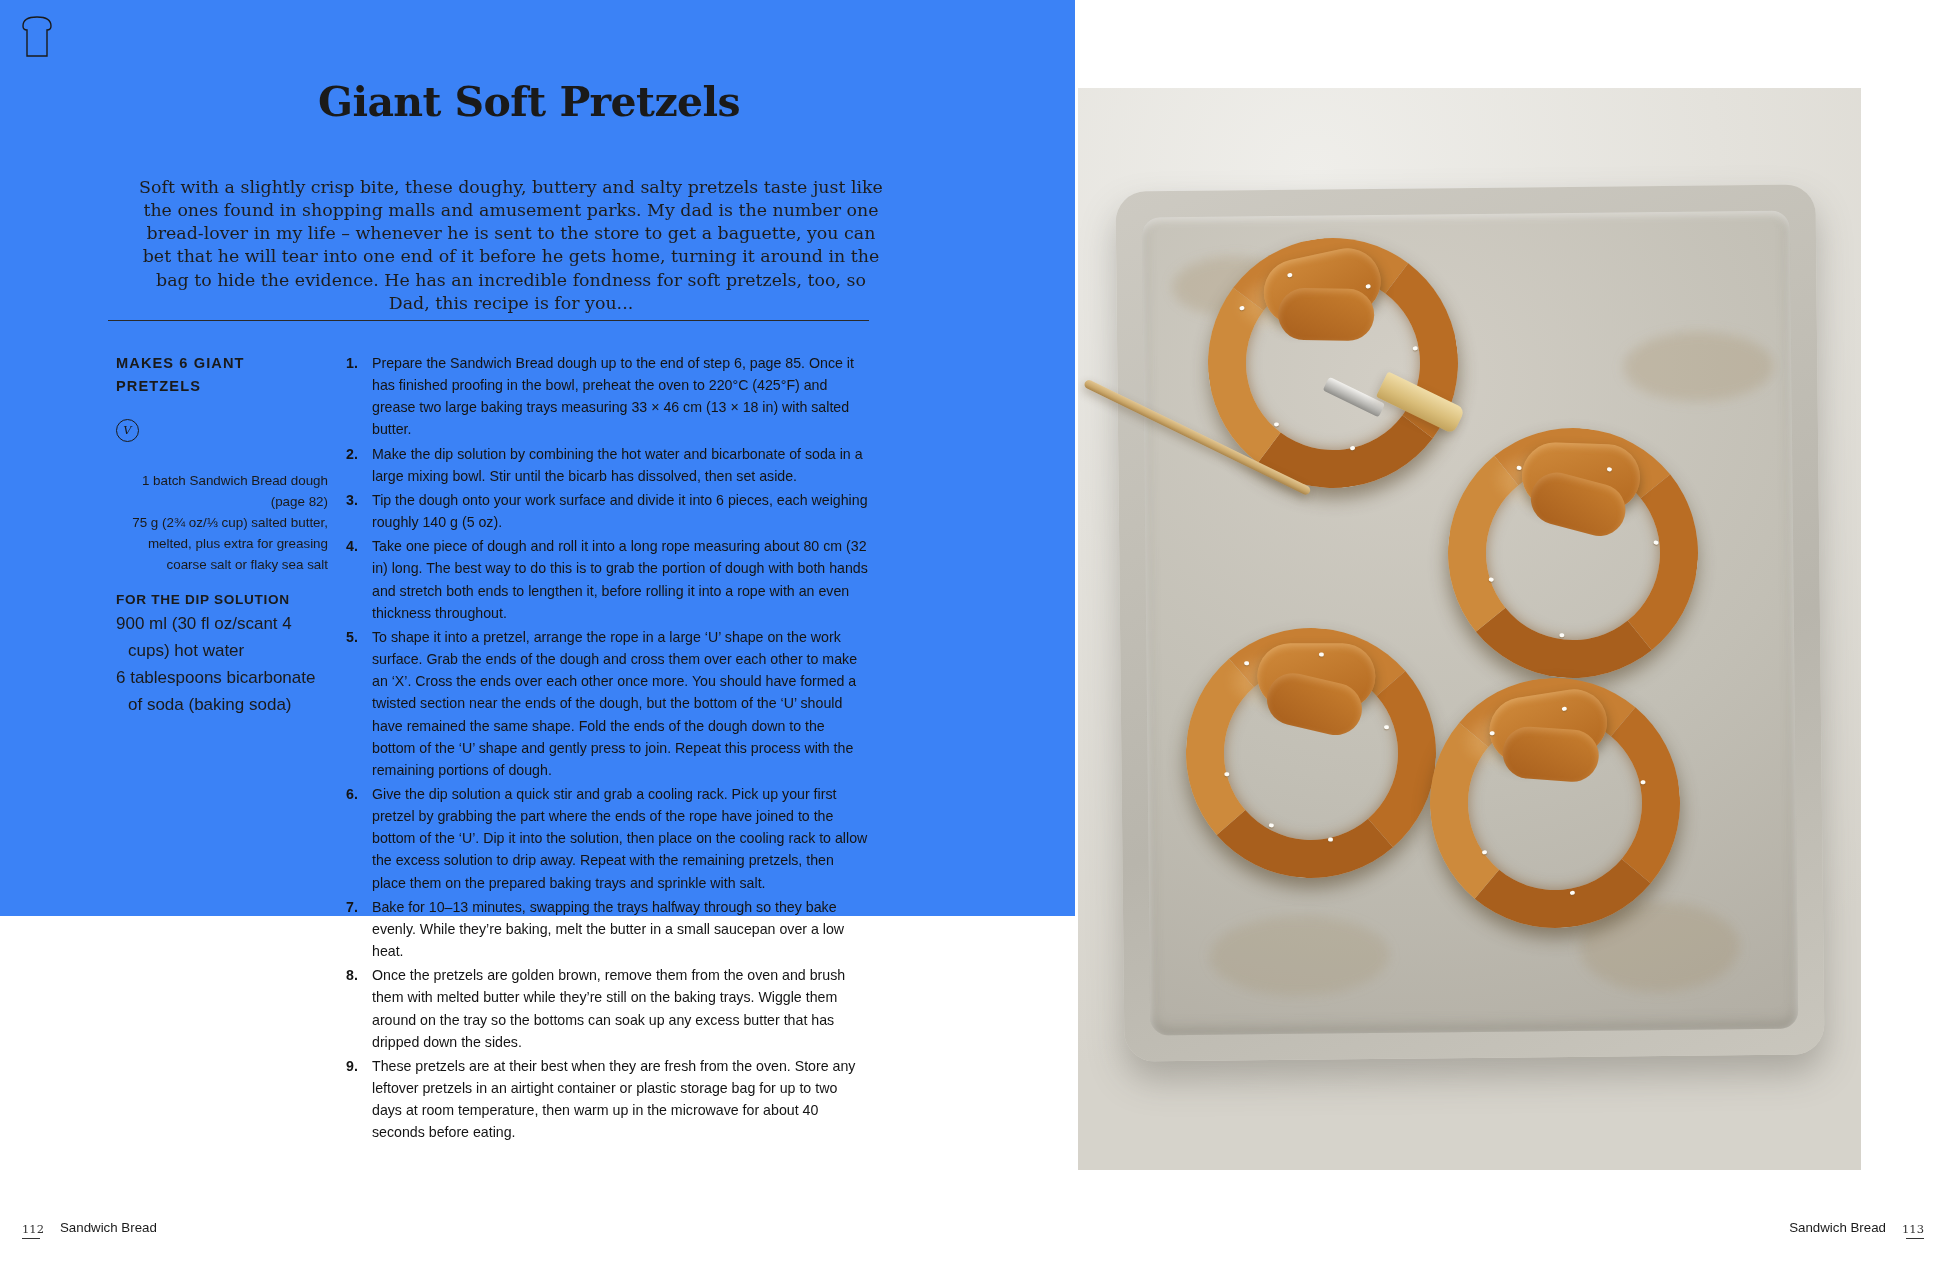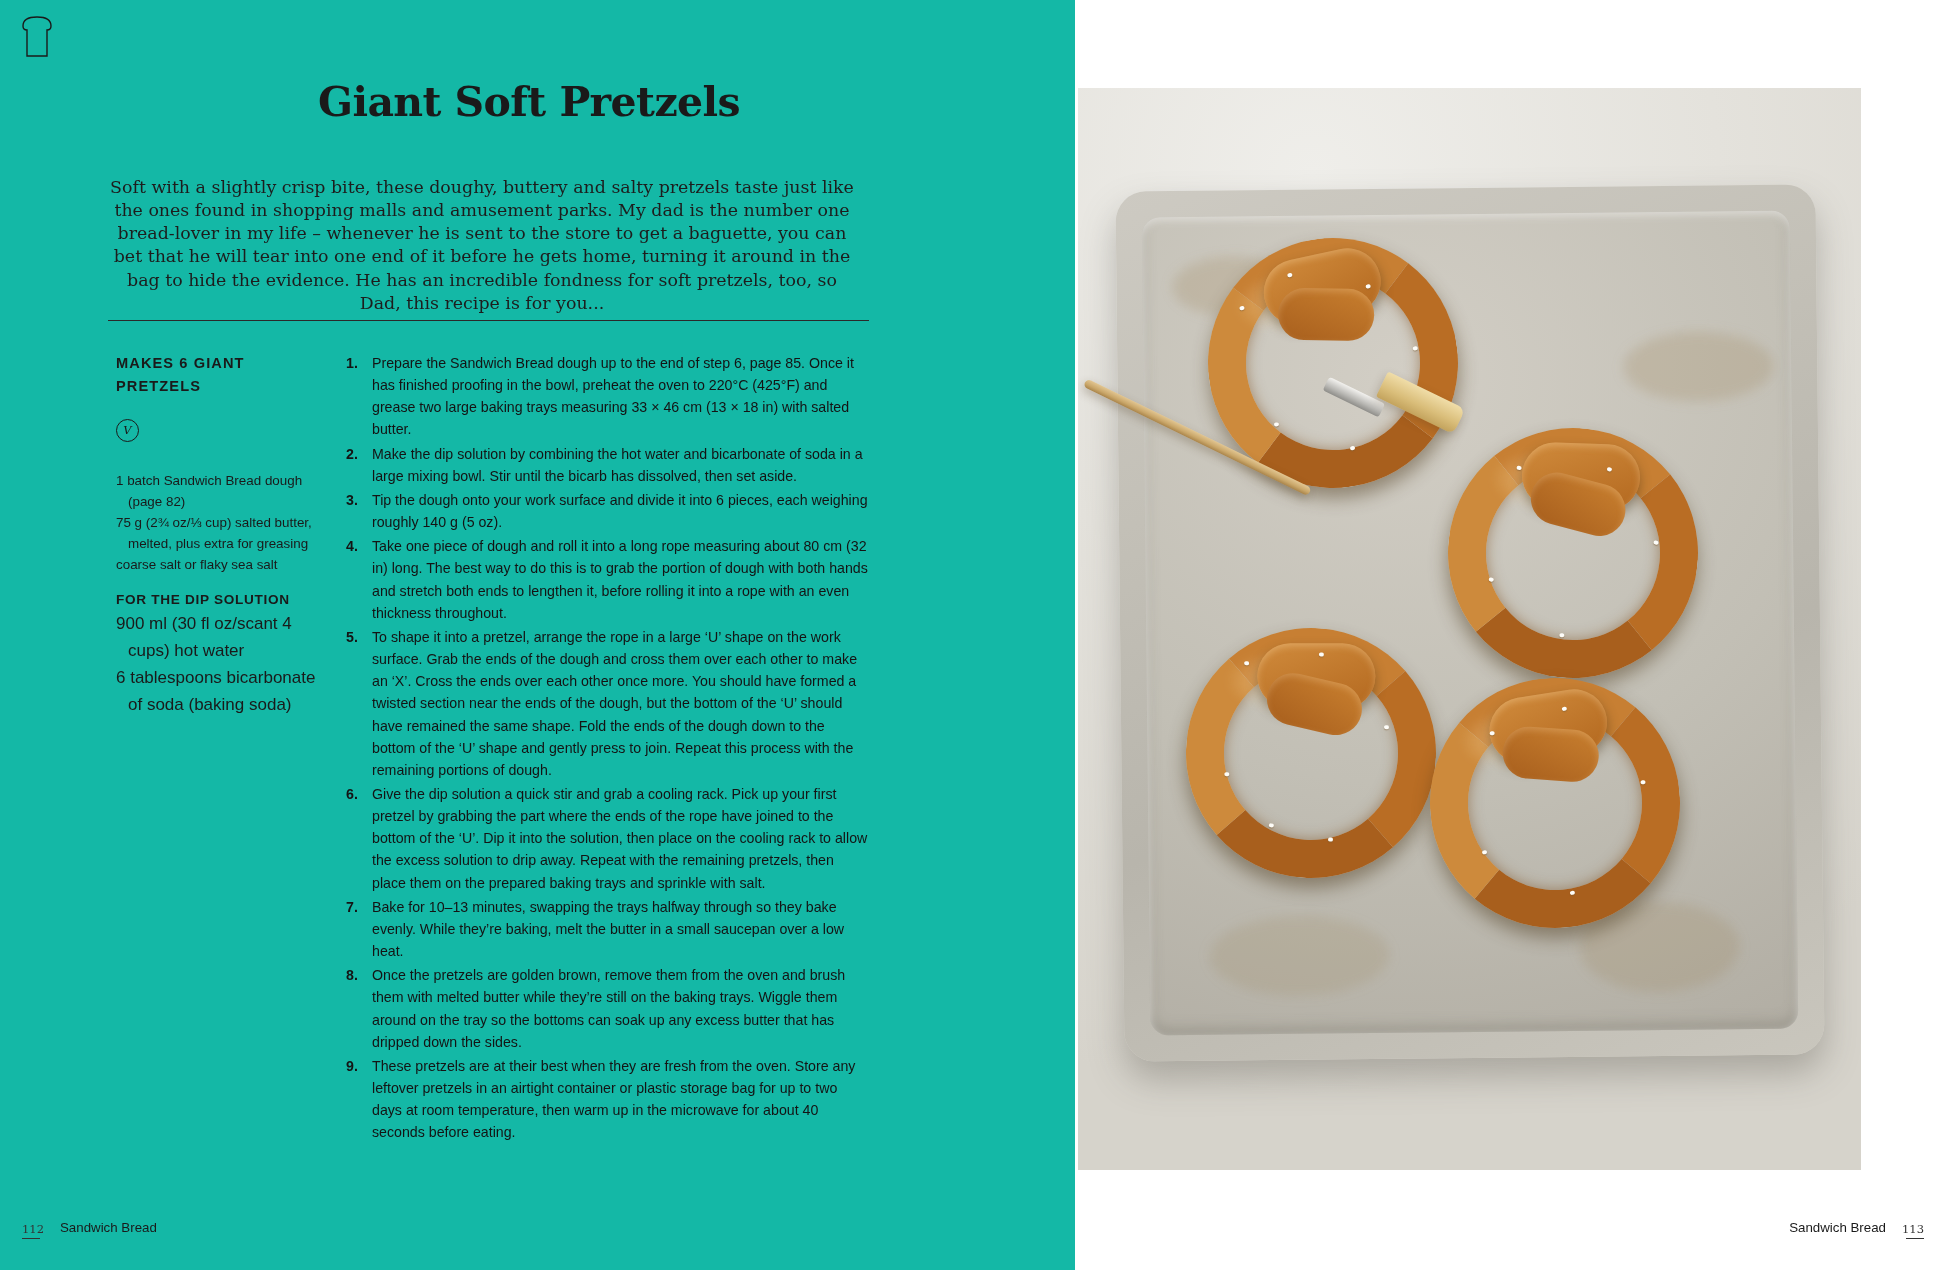--- a/index.html
+++ b/index.html
@@ -12,22 +12,22 @@
     height: 1270px;
     position: relative;
     font-family: "Liberation Sans", sans-serif;
     overflow: hidden;
   }
 
   
   .page-left {
     position: absolute;
     left: 0; top: 0;
-    width: 1075px; height: 1270px;
-    background: #14b8a6;
+    width: 1075px; height: 916px;
+    background: #3b82f6;
   }
 
   .bread-icon {
     position: absolute;
     left: 20px; top: 14px;
     width: 34px; height: 46px;
   }
 
   .recipe-title {
     position: absolute;
@@ -35,21 +35,21 @@
     width: 600px;
     font-family: "DejaVu Serif", serif;
     font-weight: bold;
     font-size: 41px;
     letter-spacing: -0.6px;
     color: #1a1a1a;
   }
 
   .intro {
     position: absolute;
-    left: 107px; top: 176px;
+    left: 136px; top: 176px;
     width: 750px;
     font-family: "DejaVu Serif", serif;
     font-size: 17.4px;
     line-height: 1.33;
     text-align: center;
     color: #1d1d1d;
   }
 
   .rule {
     position: absolute;
@@ -84,21 +84,21 @@
     display: flex;
     align-items: center;
     justify-content: center;
     line-height: 1;
   }
   .ing-list {
     margin-top: 28px;
     font-size: 13.4px;
     line-height: 1.57;
   }
-  .ing-list div { text-indent: -12px; padding-left: 12px; }
+  .ing-list div { text-indent: -12px; padding-left: 12px; text-align: right; }
   .subhead {
     margin-top: 17px;
     font-size: 13.6px;
     font-weight: bold;
     letter-spacing: 0.7px;
     text-transform: uppercase;
   }
   .ing-list2 {
     margin-top: 4px;
     font-size: 17px;

